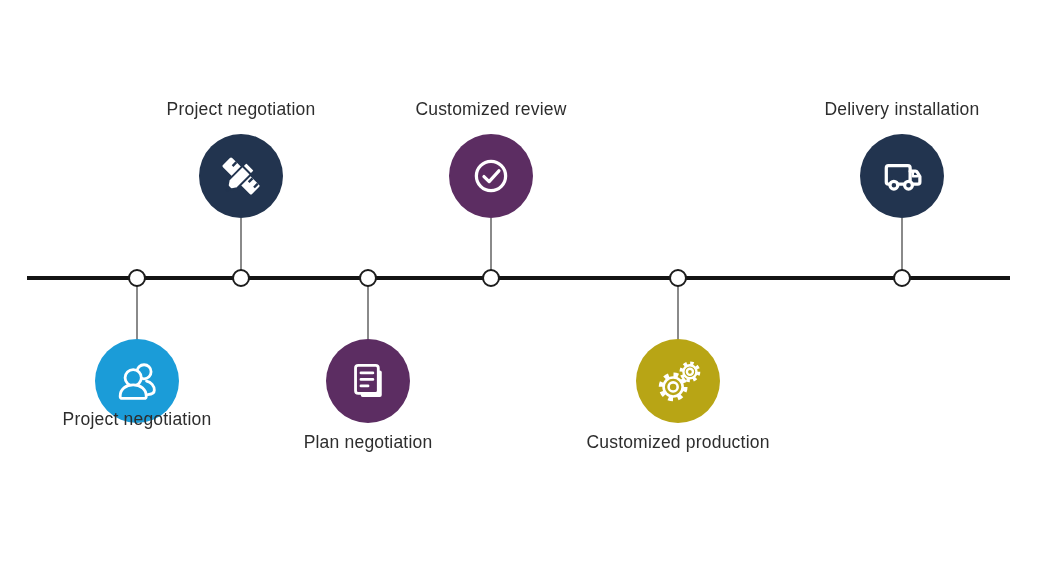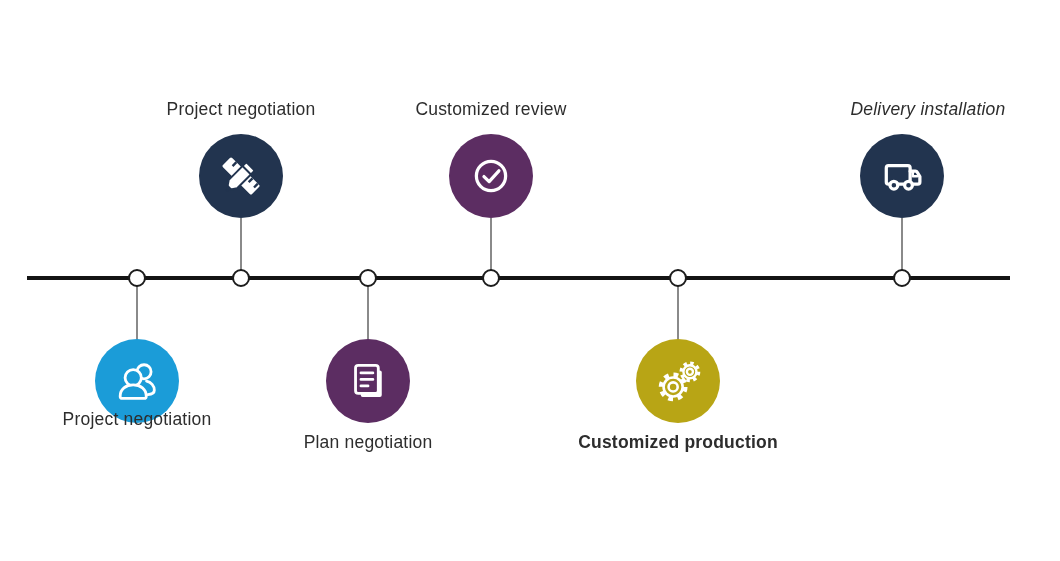--- a/index.html
+++ b/index.html
@@ -103,28 +103,28 @@
       <g fill="none" stroke="#fff">
         <circle cx="19.5" cy="29.5" r="11" stroke-width="4.6" stroke-dasharray="4.3 4.34"></circle>
         <circle cx="19.5" cy="29.5" r="8.8" stroke-width="2.4"></circle>
         <circle cx="19.5" cy="29.5" r="4.2" stroke-width="2.4"></circle>
         <circle cx="35" cy="15.5" r="7.6" stroke-width="4" stroke-dasharray="3 2.97"></circle>
         <circle cx="35" cy="15.5" r="6" stroke-width="2.2"></circle>
         <circle cx="35" cy="15.5" r="2.8" stroke-width="2.2"></circle>
       </g>
     </svg>
   </div>
-  <div class="label" style="left:558px;top:429px;font-weight:bold;">Customized production</div>
+  <div class="label" style="left:558px;top:429px;">Customized production</div>
 
   <div class="bubble c-navy" style="left:860px;top:134px;">
     <svg viewBox="0 0 48 48">
       <g fill="none" stroke="#fff" stroke-width="3" stroke-linecap="round" stroke-linejoin="round">
         <rect x="9.5" y="14.5" width="22" height="17" rx="2"></rect>
         <path d="M31.5 19.5h4.9a2 2 0 0 1 1.7 1l2.4 4v5a2 2 0 0 1-2 2h-7"></path>
         <path d="M34 20.2v4h4.2" stroke-width="2.2"></path>
         <circle cx="16.5" cy="32.5" r="3.6" fill="currentColor"></circle>
         <circle cx="30" cy="32.5" r="3.6" fill="currentColor"></circle>
       </g>
     </svg>
   </div>
-  <div class="label" style="left:808px;top:96px;font-style:italic;">Delivery installation</div>
+  <div class="label" style="left:782px;top:96px;">Delivery installation</div>
 
 </div>
 
 </body></html>

